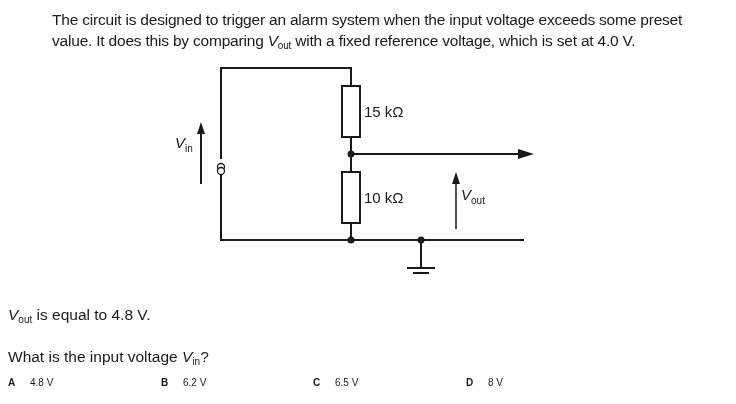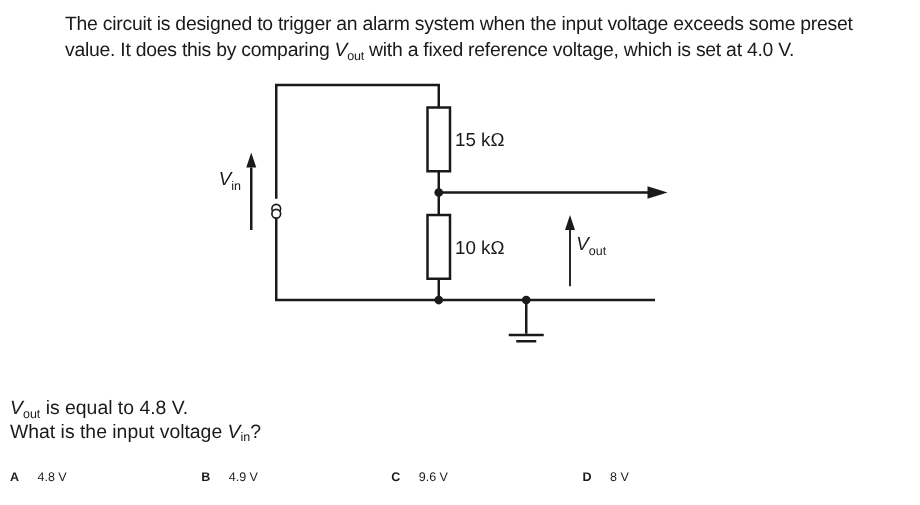--- a/index.html
+++ b/index.html
@@ -3,22 +3,22 @@
 <meta charset="utf-8">
 <style>
   html, body { margin:0; padding:0; background:#ffffff; }
   body { width:736px; height:404px; position:relative; overflow:hidden;
          font-family:"Liberation Sans", sans-serif; color:#1a1a1a; }
   .intro { position:absolute; left:8px; top:9px; width:726px; font-size:15.5px; line-height:21px; letter-spacing:-0.2px;margin-left:44px; }
   .sub { font-size:10px; position:relative; top:3px; font-style:normal; }
   .v { font-style:italic; }
   svg.circuit { position:absolute; left:0; top:0; }
   .lbl { font-family:"Liberation Sans", sans-serif; fill:#1a1a1a; }
-  .stmt { position:absolute; left:8px; top:318px; font-size:15.5px; }
-  .q { position:absolute; left:8px; top:337px; font-size:15.5px; }
+  .stmt { position:absolute; left:8px; top:306px; font-size:15.5px; }
+  .q { position:absolute; left:8px; top:348px; font-size:15.5px; }
   .opt { position:absolute; top:377px; font-size:10px; }
   .opt b { display:inline-block; width:22px; font-weight:bold; }
 </style>
 </head>
 <body>
 
 <div class="intro">
   <span>The circuit is designed to trigger an alarm system when the input voltage exceeds some preset</span><br>
   <span>value. It does this by comparing </span><span class="v"><span>V</span><span class="sub">out</span></span><span> with a fixed reference voltage, which is set at 4.0 V.</span>
 </div>
@@ -59,15 +59,15 @@
   <text class="lbl" x="364" y="203" font-size="15">10 kΩ</text>
   <text class="lbl" x="175" y="148" font-size="15" font-style="italic"><tspan>V</tspan><tspan font-size="10" font-style="normal" dy="4">in</tspan></text>
   <text class="lbl" x="461" y="200" font-size="15" font-style="italic"><tspan>V</tspan><tspan font-size="10" font-style="normal" dy="4">out</tspan></text>
 </svg>
 
 <div class="stmt"><span class="v"><span>V</span><span class="sub">out</span></span><span> is equal to 4.8 V.</span></div>
 
 <div class="q"><span>What is the input voltage </span><span class="v"><span>V</span><span class="sub">in</span></span><span>?</span></div>
 
 <div class="opt" style="left:8px"><b>A</b><span>4.8 V</span></div>
-<div class="opt" style="left:161px"><b>B</b><span>4.9 V</span></div>
-<div class="opt" style="left:313px"><b>C</b><span>9.6 V</span></div>
+<div class="opt" style="left:161px"><b>B</b><span>6.2 V</span></div>
+<div class="opt" style="left:313px"><b>C</b><span>6.5 V</span></div>
 <div class="opt" style="left:466px"><b>D</b><span>8 V</span></div>
 
 </body></html>

